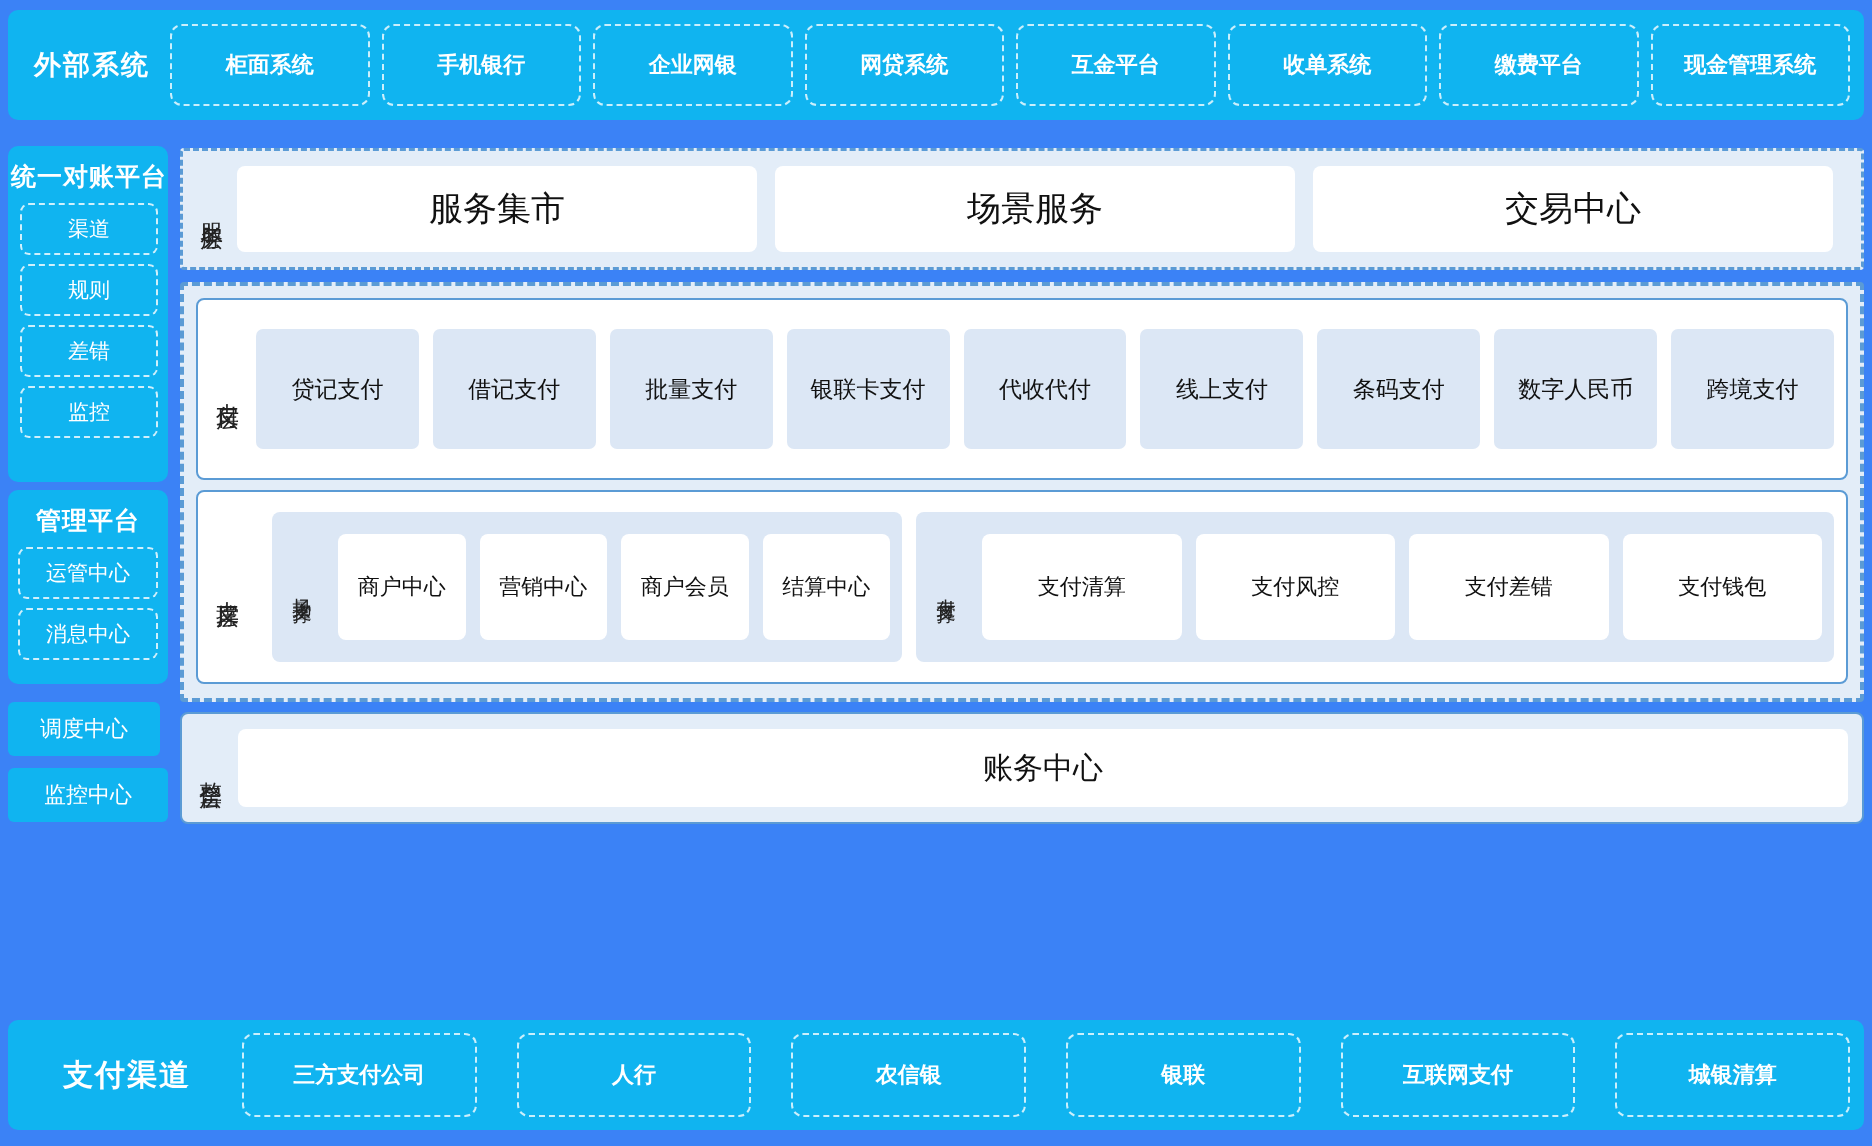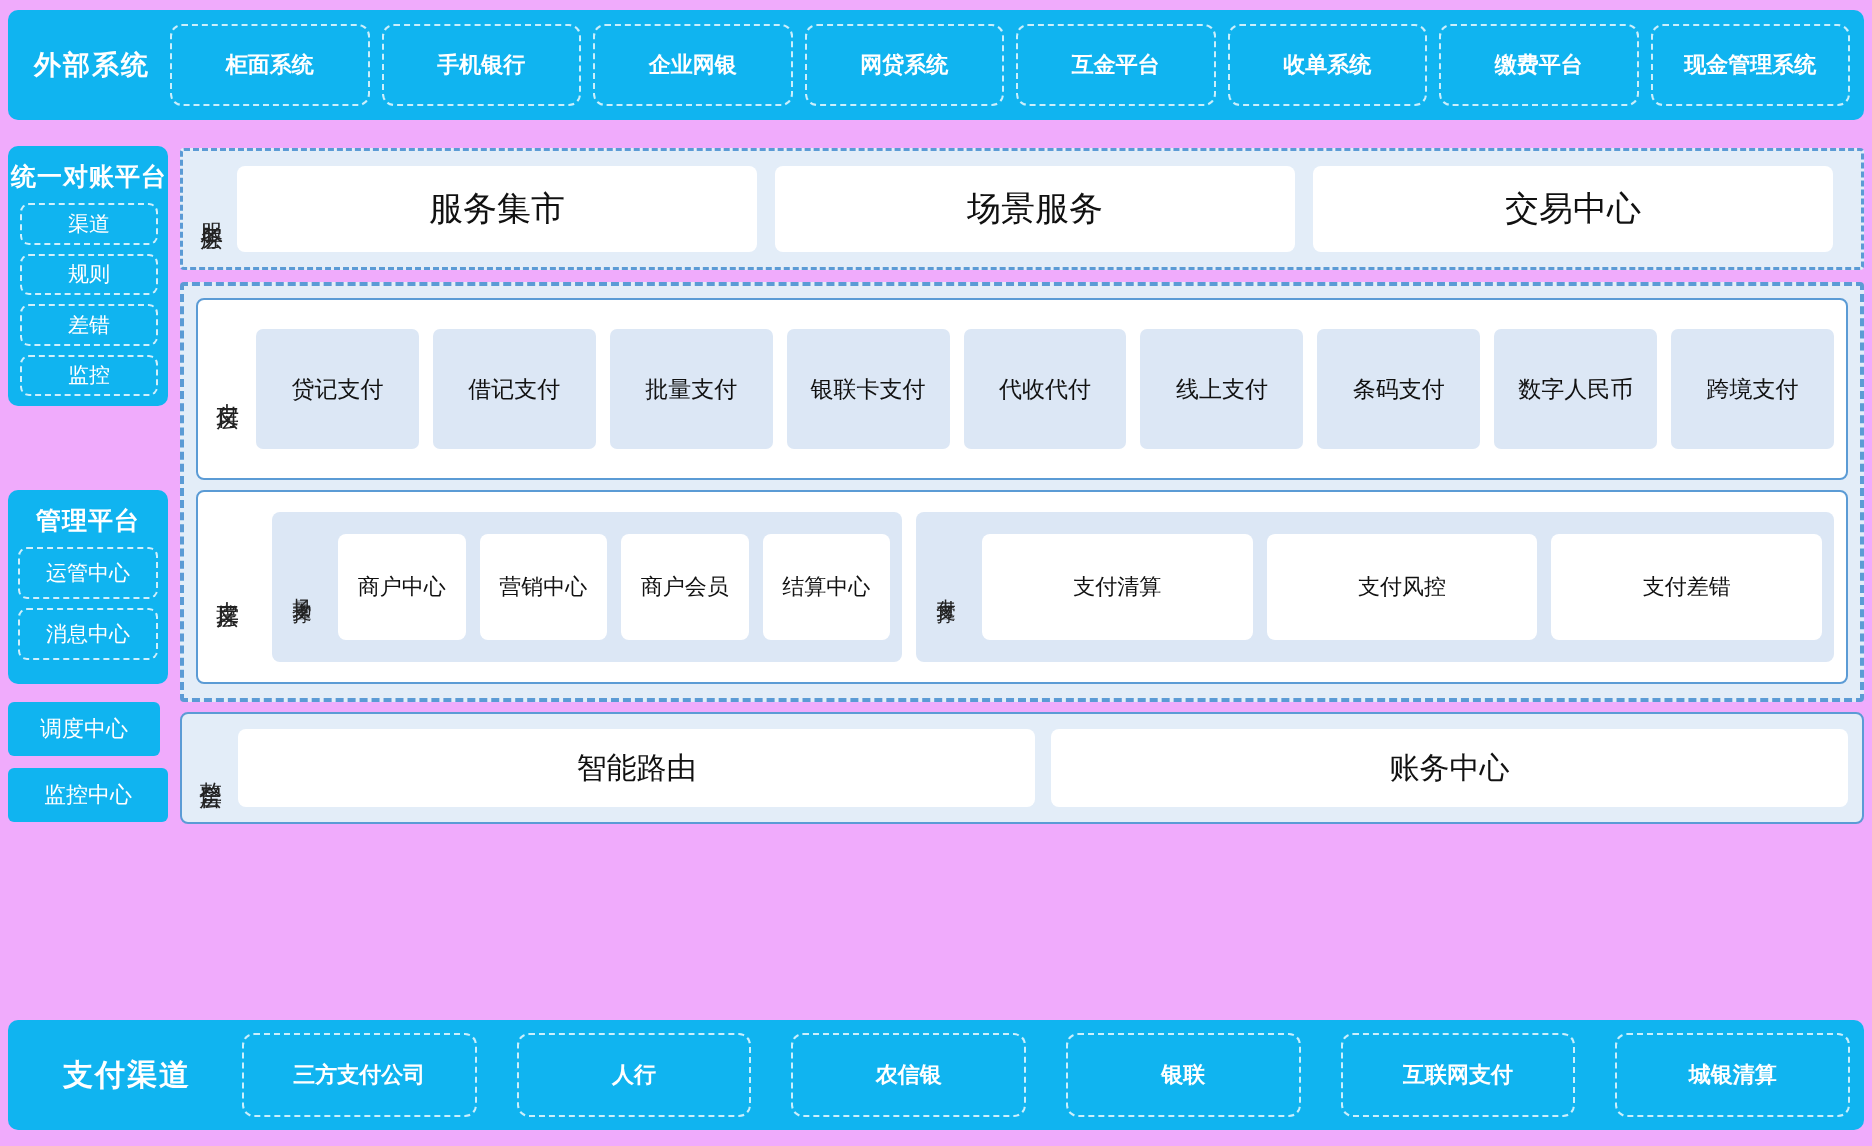--- a/index.html
+++ b/index.html
@@ -2,21 +2,21 @@
 <html><head>
 <meta charset="utf-8">
 <style>
   * { box-sizing: border-box; margin: 0; padding: 0; }
   html, body {
     width: 1872px; height: 1146px;
     background: #ffffff;
     font-family: "Liberation Sans", "DejaVu Sans", sans-serif;
     overflow: hidden;
   }
-  .page { position: relative; width: 1872px; height: 1146px; background:#f0abfc; }
+  .page { position: relative; width: 1872px; height: 1146px; background:#3b82f6; }
 
   
   .band {
     position: absolute;
     background: #10b4f0;
     border-radius: 10px;
     display: flex;
     align-items: center;
   }
   .band-title {
@@ -68,21 +68,21 @@
     border: 2px dashed rgba(255,255,255,.8);
     border-radius: 9px;
     color: #fff;
     font-size: 21px;
     display: flex; align-items: center; justify-content: center;
     margin-bottom: 9px;
     white-space: nowrap;
   }
   .side-sub:last-child { margin-bottom: 2px; }
 
-  #recon-card { left: 8px; top: 146px; width: 160px; height: 260px; padding-left: 12px; }
+  #recon-card { left: 8px; top: 146px; width: 160px; height: 336px; padding-left: 12px; }
   #recon-card .side-sub { height: 52px; }
 
   #mgmt-card { left: 8px; top: 490px; width: 160px; height: 194px; }
   #mgmt-card .side-sub { height: 52px; }
 
   .side-solo {
     position: absolute;
     background: #10b4f0;
     border-radius: 6px;
     color: #fff;
@@ -261,32 +261,32 @@
             <div class="white-card">结算中心</div>
           </div>
         </div>
 
         <div class="support-group" id="group-pay">
           <div class="vlabel small">支付支撑</div>
           <div class="group-cards">
             <div class="white-card">支付清算</div>
             <div class="white-card">支付风控</div>
             <div class="white-card">支付差错</div>
+            <div class="white-card">支付钱包</div>
           </div>
         </div>
 
       </div>
     </div>
 
   </div>
 
   <div id="integration-layer">
     <div class="vlabel">整合层</div>
     <div id="integration-cards">
-      <div class="white-card">智能路由</div>
       <div class="white-card">账务中心</div>
     </div>
   </div>
 
   <div class="band" id="channel-band">
     <div class="band-title">支付渠道</div>
     <div id="channel-row">
       <div class="band-chip">三方支付公司</div>
       <div class="band-chip">人行</div>
       <div class="band-chip">农信银</div>

